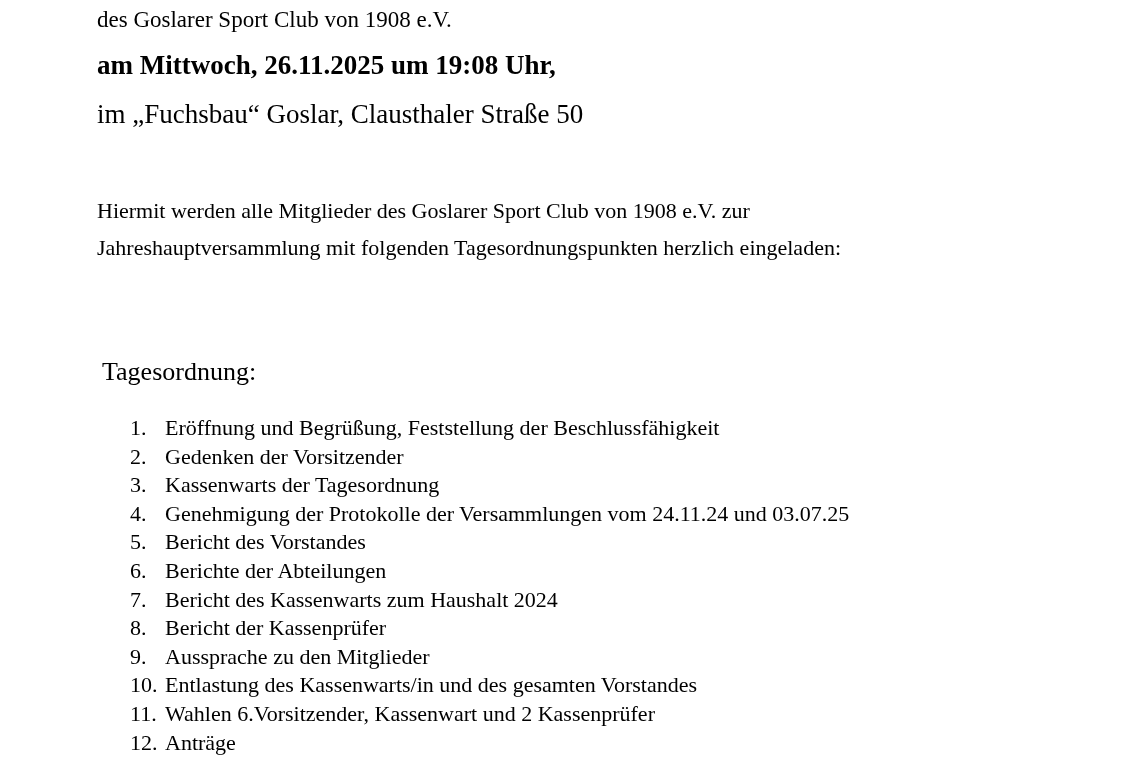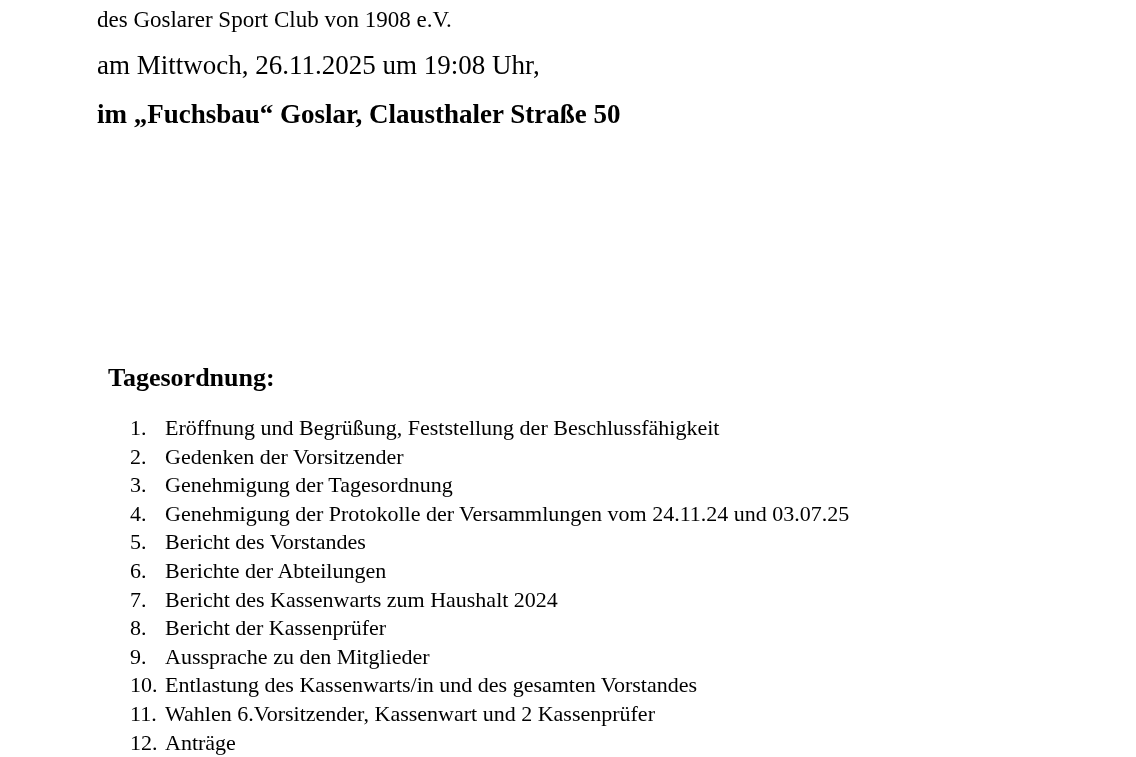--- a/index.html
+++ b/index.html
@@ -24,49 +24,49 @@
     font-size: 23px;
     line-height: 30px;
     white-space: nowrap;
   }
   .date-line {
     position: absolute;
     left: 97px;
     top: 48px;
     font-size: 27px;
     line-height: 34px;
-    font-weight: normal;
+    font-weight: bold;
     white-space: nowrap;
   }
   .location-line {
     position: absolute;
     left: 97px;
     top: 97px;
     font-size: 27px;
     line-height: 34px;
-    font-weight: bold;
+    font-weight: normal;
     white-space: nowrap;
   }
   .intro {
     position: absolute;
     left: 97px;
     top: 192px;
     width: 780px;
     margin: 0;
     font-size: 22px;
     line-height: 37px;
   }
   .agenda-title {
     position: absolute;
     left: 97px;
     top: 351px;
-    margin: 11px;
+    margin: 5px;
     font-size: 26px;
     line-height: 32px;
-    font-weight: bold;
+    font-weight: normal;
     white-space: nowrap;
   }
   .agenda-list {
     position: absolute;
     left: 130px;
     top: 414px;
     margin: 0;
     padding: 0;
     list-style: none;
     font-size: 22px;
@@ -84,35 +84,36 @@
 </head>
 <body>
 
 <div class="page">
   <div class="club-line">des Goslarer Sport Club von 1908 e.V.</div>
 
   <div class="date-line">am Mittwoch, 26.11.2025 um 19:08 Uhr,</div>
 
   <div class="location-line">im „Fuchsbau“ Goslar, Clausthaler Straße 50</div>
 
+  <p class="intro">Hiermit werden alle Mitglieder des Goslarer Sport Club von 1908 e.V. zur Jahreshauptversammlung mit folgenden Tagesordnungspunkten herzlich eingeladen:</p>
 
   <h2 class="agenda-title">Tagesordnung:</h2>
 
   <ol class="agenda-list">
       <li class="agenda-item">
         <span class="num">1.</span>
         <span class="txt">Eröffnung und Begrüßung, Feststellung der Beschlussfähigkeit</span>
       </li>
       <li class="agenda-item">
         <span class="num">2.</span>
         <span class="txt">Gedenken der Vorsitzender</span>
       </li>
       <li class="agenda-item">
         <span class="num">3.</span>
-        <span class="txt">Genehmigung der Tagesordnung</span>
+        <span class="txt">Kassenwarts der Tagesordnung</span>
       </li>
       <li class="agenda-item">
         <span class="num">4.</span>
         <span class="txt">Genehmigung der Protokolle der Versammlungen vom 24.11.24 und 03.07.25</span>
       </li>
       <li class="agenda-item">
         <span class="num">5.</span>
         <span class="txt">Bericht des Vorstandes</span>
       </li>
       <li class="agenda-item">

